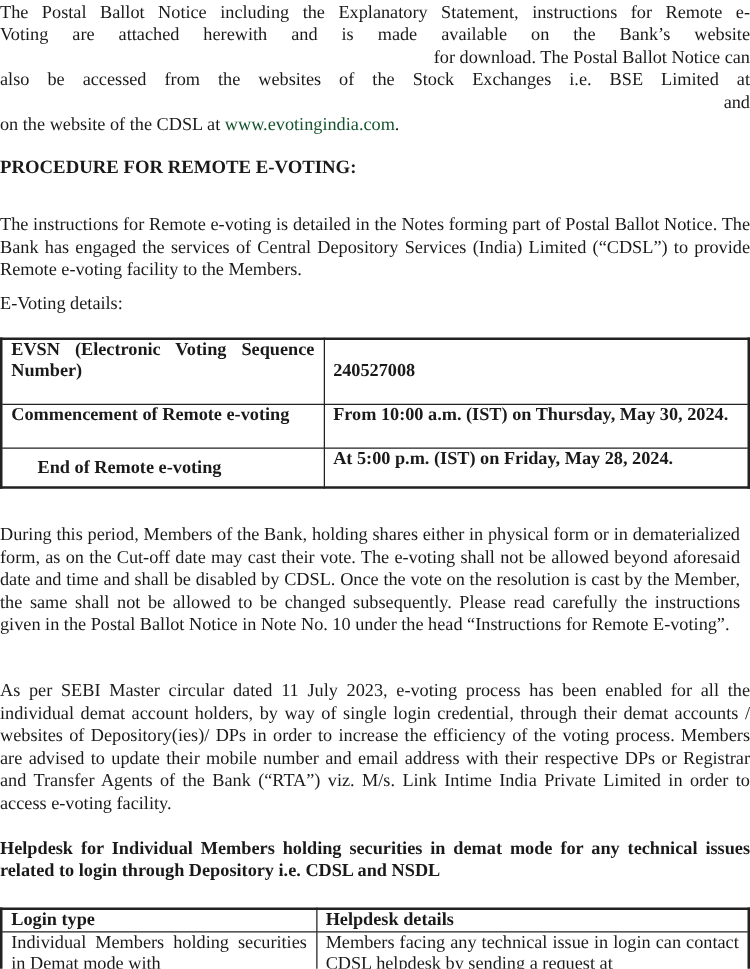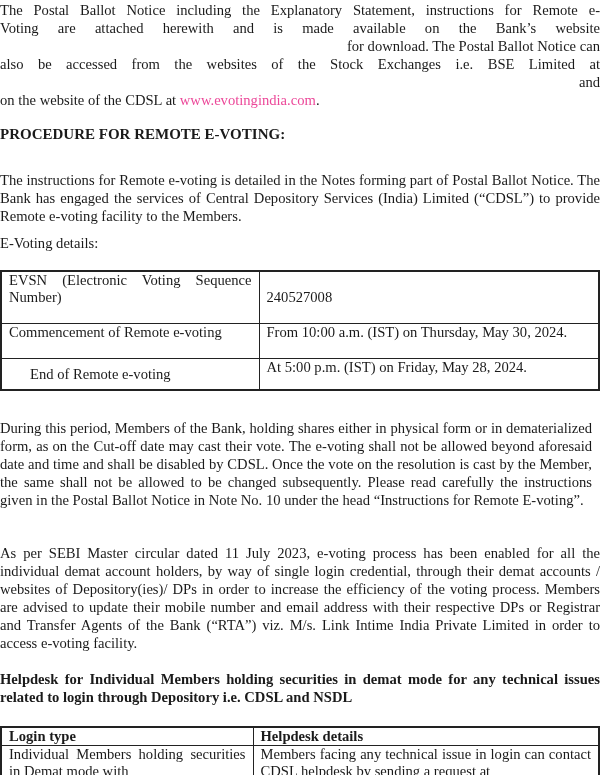--- a/index.html
+++ b/index.html
@@ -18,21 +18,21 @@
     color: #1a1a1a;
   }
   .para {
     margin: 0;
     text-align: justify;
   }
   #p-intro { position: absolute; top: 1px; left: 0; width: 600px; }
   #p-intro .line { display: block; text-align: justify; text-align-last: justify; height: 18px; white-space: nowrap; }
   #p-intro .line.right { text-align: center; text-align-last: right; }
   #p-intro .line.last { text-align: left; text-align-last: left; }
-  a.link { color: #ec4899; text-decoration: none; }
+  a.link { color: #14532d; text-decoration: none; }
 
   #heading-procedure {
     position: absolute; top: 125px; left: 0;
     font-weight: bold; font-size: 15px; margin: 0;
   }
   #p-instructions { position: absolute; top: 171px; left: 0; width: 600px; }
   #label-evoting-details { position: absolute; top: 234px; left: 0; margin: 0; }
 
   table.doc-table {
     border-collapse: collapse;
@@ -43,21 +43,21 @@
   }
   table.doc-table td {
     border: 1.5px solid #222;
     vertical-align: top;
     padding: 0 7px;
     font-family: "Liberation Serif", "DejaVu Serif", serif;
     font-size: 14.6px;
     line-height: 17px;
   }
   #evoting-table { top: 270px; border: 2px solid #222; }
-  #evoting-table td { font-weight: normal; }
+  #evoting-table td { font-weight: bold; }
   #evoting-table td.label-cell { text-align: justify; }
   #evoting-table td.value-cell { padding-left: 7px; }
   #evoting-table tr.r1 td { height: 51px; }
   #evoting-table tr.r1 td.value-cell { vertical-align: middle; }
   #evoting-table tr.r2 td { height: 34px; }
   #evoting-table tr.r3 td { height: 30px; }
   #evoting-table tr.r3 td.label-cell { vertical-align: middle; padding-left: 28px; }
   #evoting-table tr.r3 td.value-cell { vertical-align: top; padding-top: 0; }
 
   #p-period { position: absolute; top: 419px; left: 0; width: 592px; }

